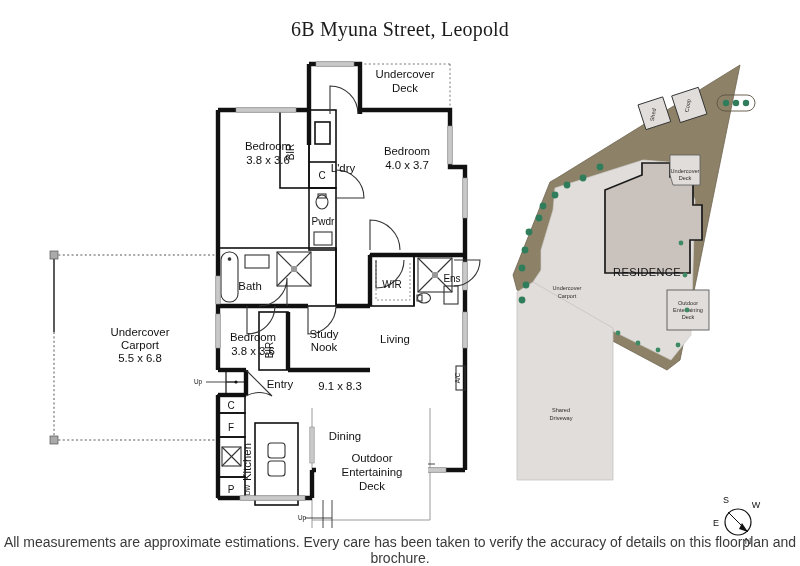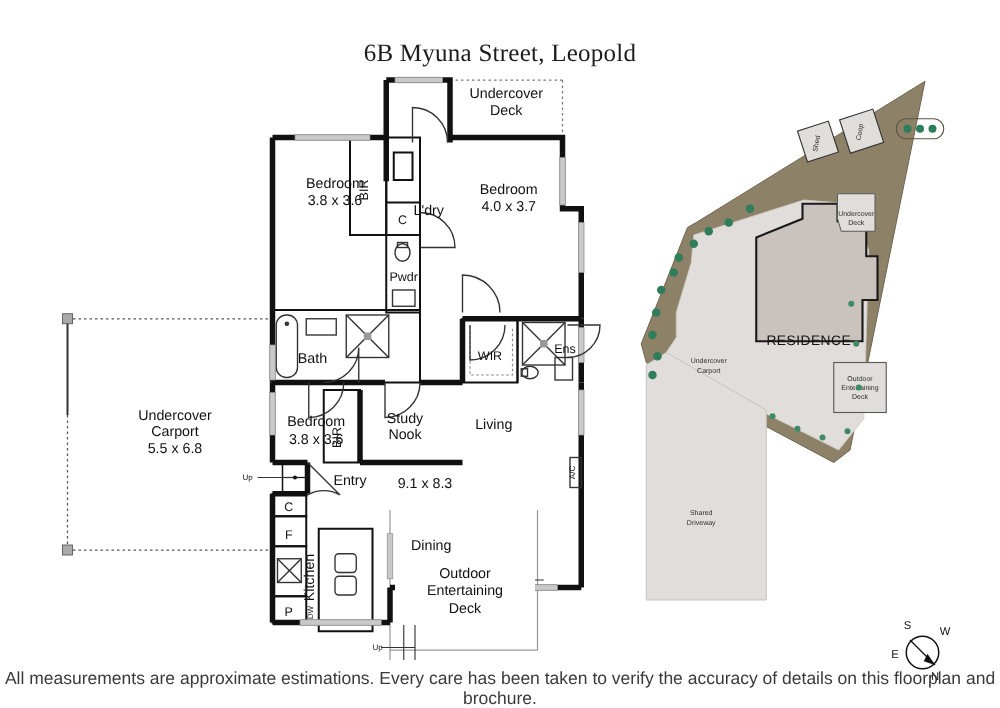--- a/index.html
+++ b/index.html
@@ -1,21 +1,21 @@
 <!DOCTYPE html>
 <html><head>
 <meta charset="utf-8">
 <title>Floorplan</title>
 <style>
   html,body{margin:0;padding:0;background:#ffffff;}
   body{width:800px;height:566px;overflow:hidden;
        font-family:"Liberation Sans",sans-serif;color:#1a1a1a;}
   #page{position:relative;width:800px;height:566px;background:#fff;}
   #title{position:absolute;left:0;top:18px;width:800px;text-align:center;
-         font-family:"Liberation Serif",serif;font-size:20px;color:#1c1c1c;letter-spacing:.2px;margin-top:14px;}
+         font-family:"Liberation Serif",serif;font-size:20px;color:#1c1c1c;letter-spacing:.2px;}
   #footer{position:absolute;left:0;top:534px;width:800px;text-align:center;
           font-size:14px;color:#3a3a3a;}
   svg{display:block;}
   .plan-txt{font-family:"Liberation Sans",sans-serif;fill:#111;}
   .rm{font-size:11.4px;text-anchor:middle;}
   .rm-sm{font-size:10px;text-anchor:middle;}
   .micro{font-size:6.4px;text-anchor:middle;}
   .site-lbl{font-size:5.6px;text-anchor:middle;fill:#2e2e2e;}
   .site-res{font-size:11px;text-anchor:middle;fill:#141414;letter-spacing:.4px;}
   .cmp{font-size:9px;text-anchor:middle;fill:#111;font-family:"Liberation Sans",sans-serif;}

